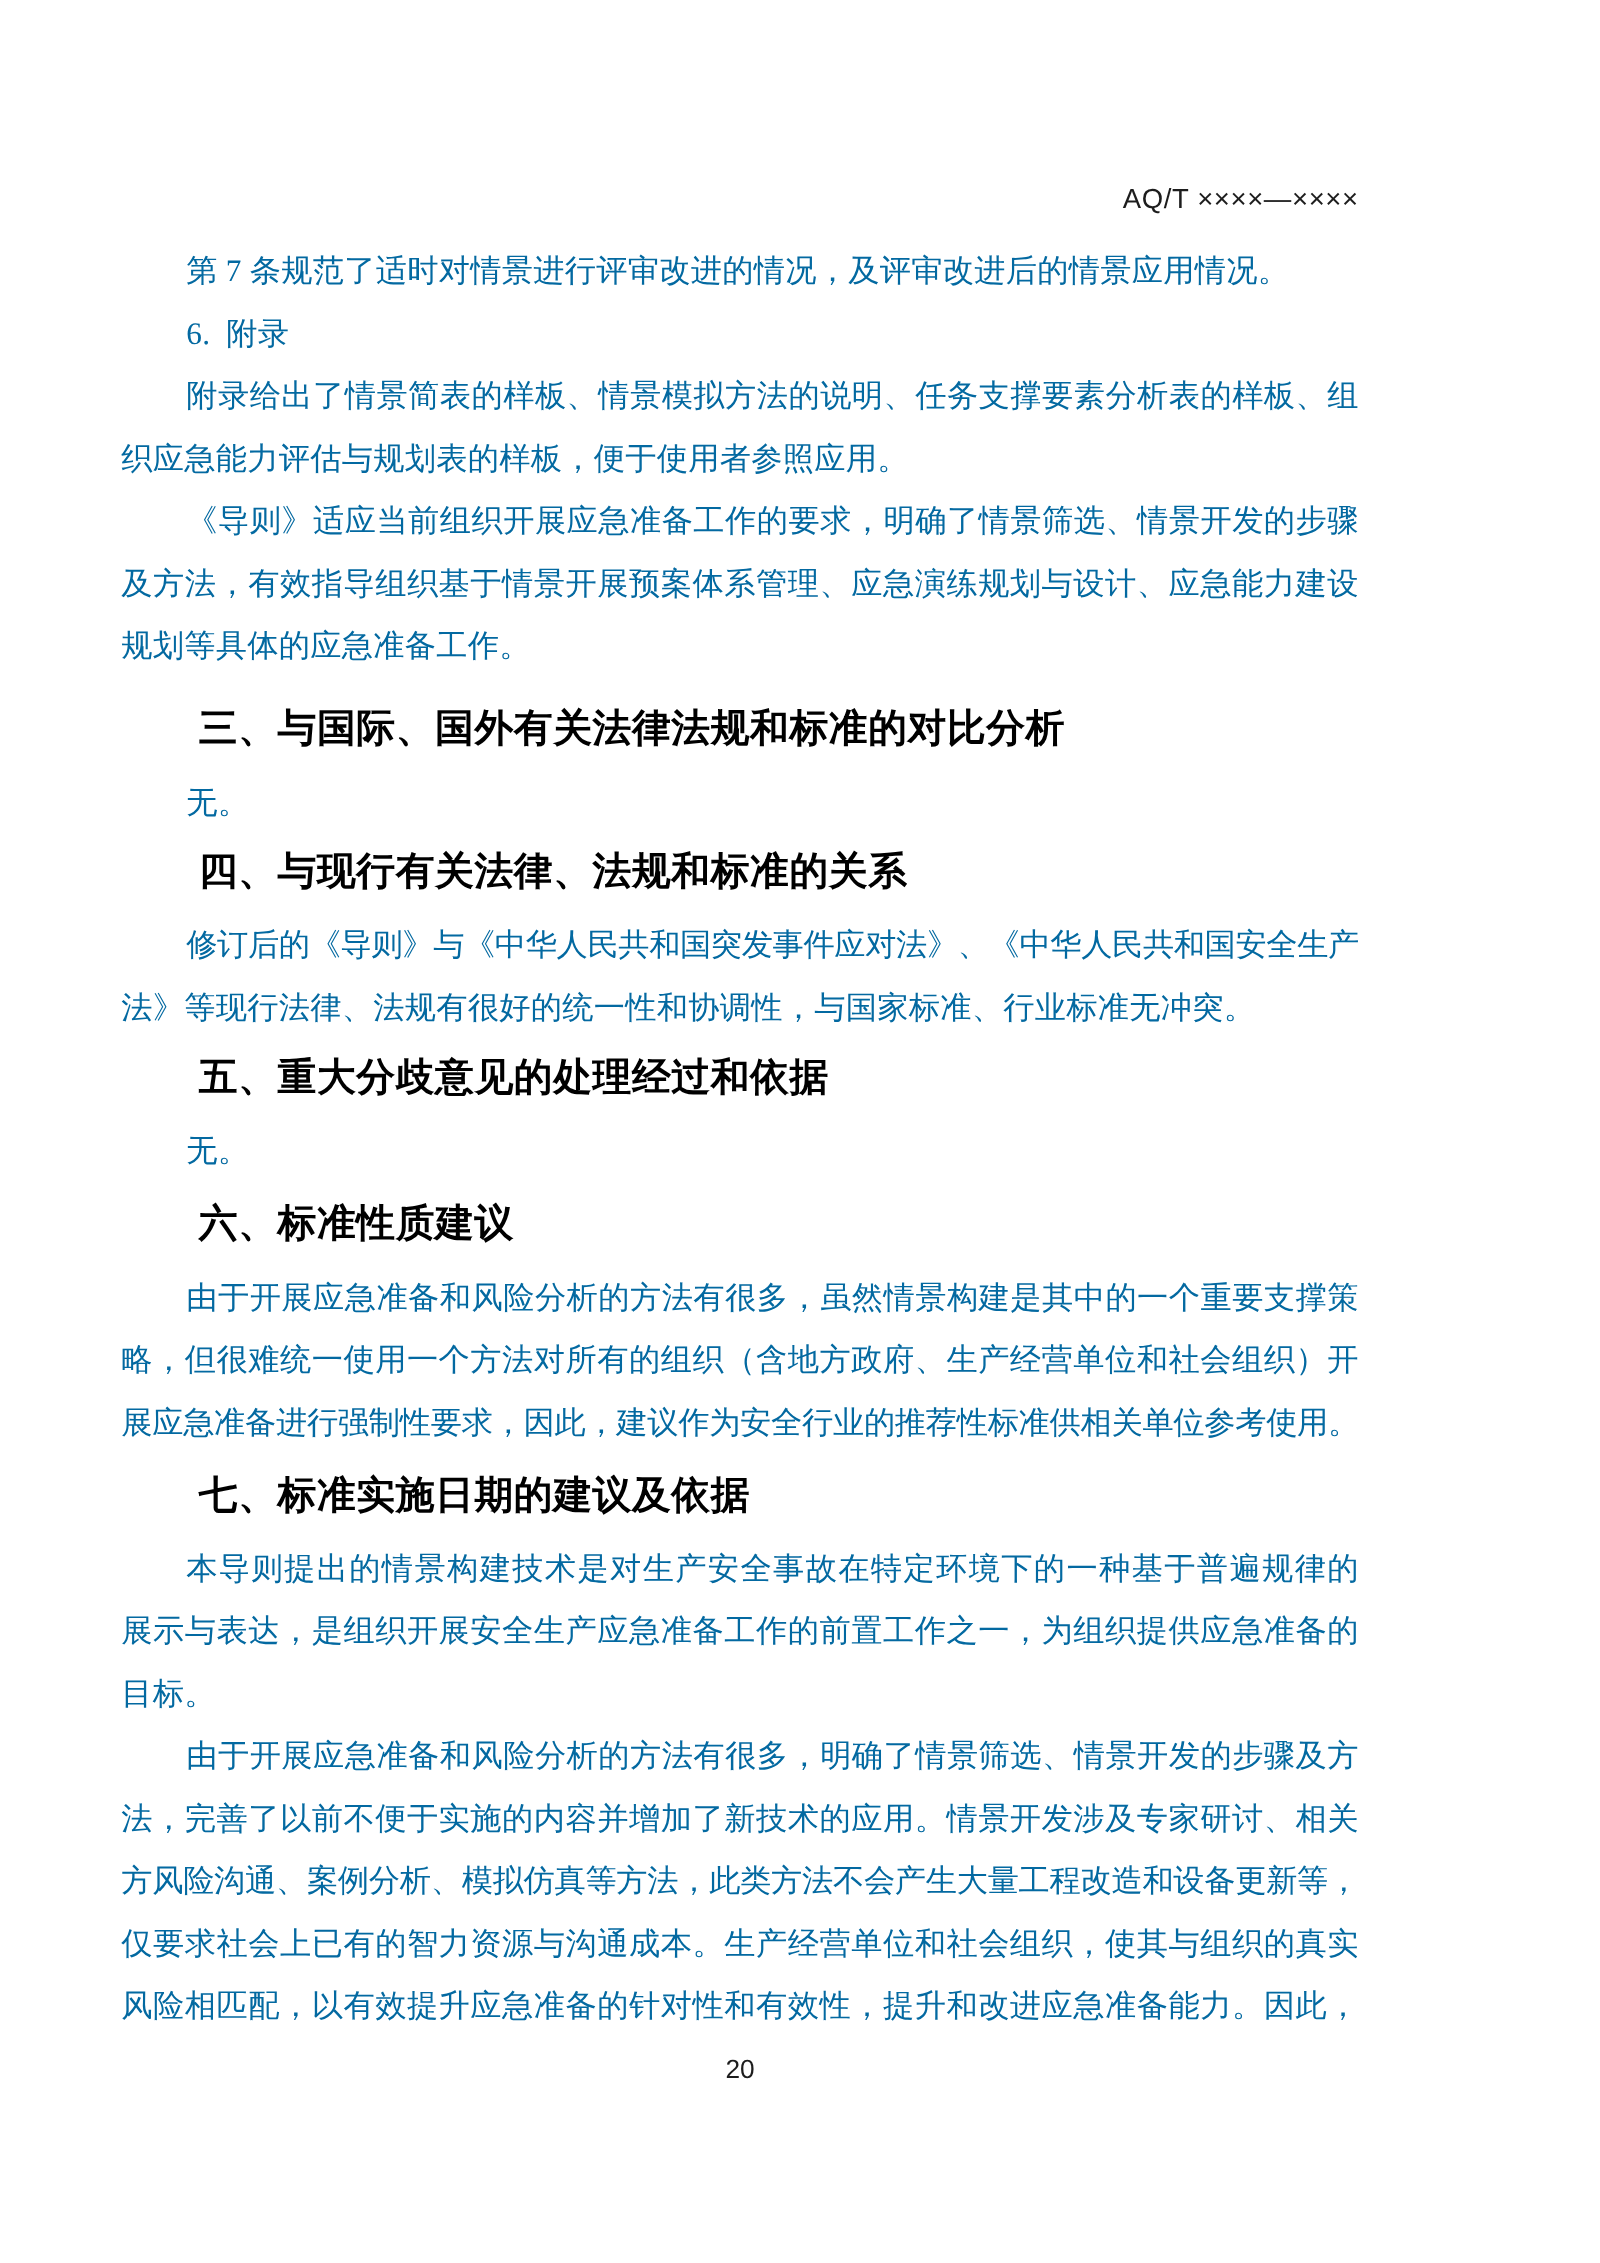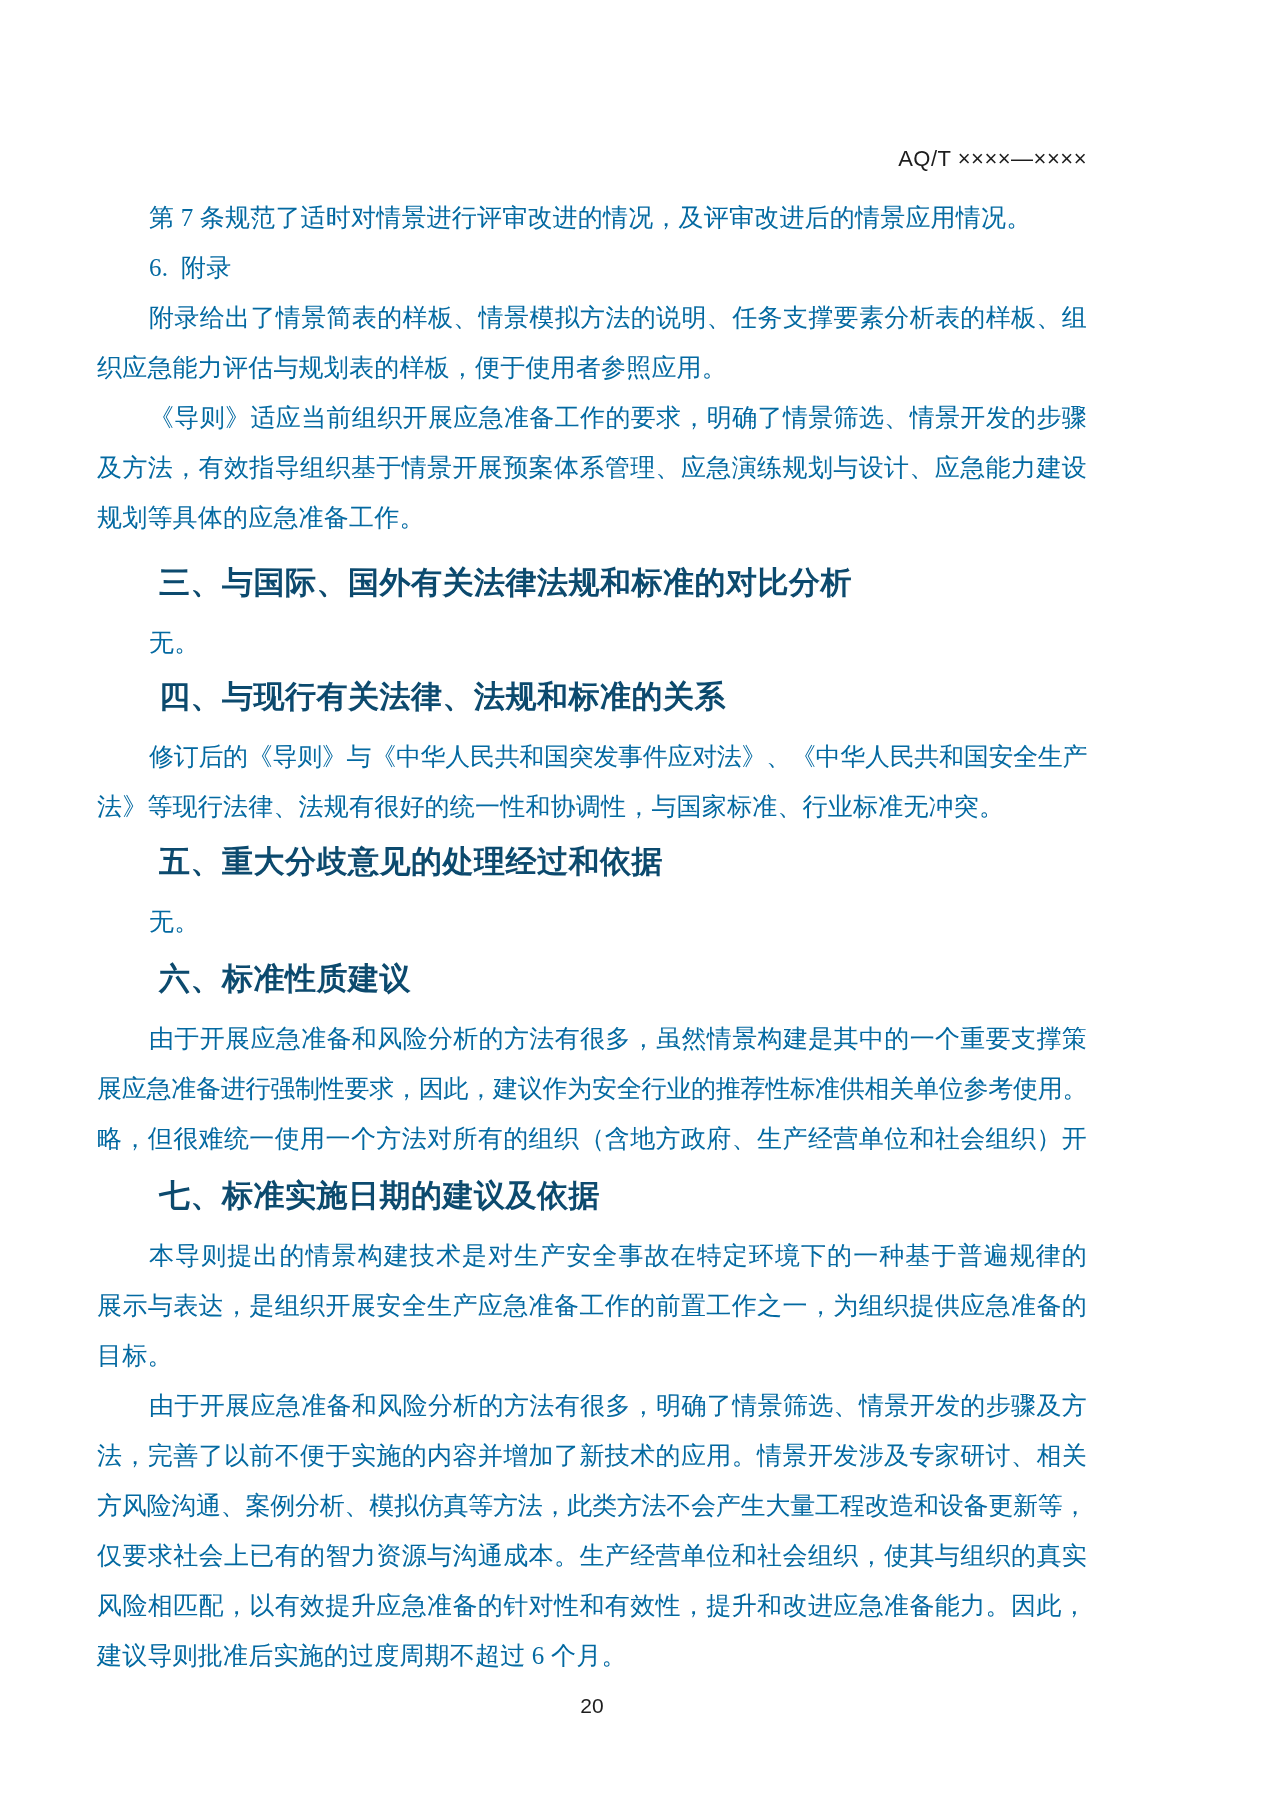--- a/index.html
+++ b/index.html
@@ -48,21 +48,21 @@
     text-justify: inter-character;
   }
   .line.tight { letter-spacing: -0.45px; }
   .heading {
     height: 50px;
     line-height: 50px;
     padding-left: 62px;
     font-family: "Liberation Sans", "DejaVu Sans", sans-serif;
     font-weight: bold;
     font-size: 31px;
-    color: #0c4a6e;
+    color: #000000;
     letter-spacing: 0.5px;
   }
   .doc-footer {
     margin-top: 12px;
     text-align: center;
     font-family: "Liberation Sans", "DejaVu Sans", sans-serif;
     font-size: 21px;
     line-height: 26px;
     color: #1d1d1d;
   }
@@ -99,34 +99,33 @@
           <div class="line indent j tight">修订后的《导则》与《中华人民共和国突发事件应对法》、《中华人民共和国安全生产</div>
           <div class="line">法》等现行法律、法规有很好的统一性和协调性，与国家标准、行业标准无冲突。</div>
         </div>
         <div class="heading block" style="margin-top: 5px;">五、重大分歧意见的处理经过和依据</div>
         <div class="paragraph block" style="margin-top: 10px;">
           <div class="line indent">无。</div>
         </div>
         <div class="heading block" style="margin-top: 7px;">六、标准性质建议</div>
         <div class="paragraph block" style="margin-top: 10px;">
           <div class="line indent j">由于开展应急准备和风险分析的方法有很多，虽然情景构建是其中的一个重要支撑策</div>
+          <div class="line j">略，但很难统一使用一个方法对所有的组织（含地方政府、生产经营单位和社会组织）开</div>
           <div class="line j tight">展应急准备进行强制性要求，因此，建议作为安全行业的推荐性标准供相关单位参考使用。</div>
-          <div class="line j">略，但很难统一使用一个方法对所有的组织（含地方政府、生产经营单位和社会组织）开</div>
         </div>
         <div class="heading block" style="margin-top: 7px;">七、标准实施日期的建议及依据</div>
         <div class="paragraph block" style="margin-top: 10px;">
           <div class="line indent j">本导则提出的情景构建技术是对生产安全事故在特定环境下的一种基于普遍规律的</div>
           <div class="line j">展示与表达，是组织开展安全生产应急准备工作的前置工作之一，为组织提供应急准备的</div>
           <div class="line">目标。</div>
         </div>
         <div class="paragraph block" style="margin-top: 0px;">
           <div class="line indent j">由于开展应急准备和风险分析的方法有很多，明确了情景筛选、情景开发的步骤及方</div>
           <div class="line j">法，完善了以前不便于实施的内容并增加了新技术的应用。情景开发涉及专家研讨、相关</div>
           <div class="line j tight">方风险沟通、案例分析、模拟仿真等方法，此类方法不会产生大量工程改造和设备更新等，</div>
           <div class="line j">仅要求社会上已有的智力资源与沟通成本。生产经营单位和社会组织，使其与组织的真实</div>
           <div class="line j">风险相匹配，以有效提升应急准备的针对性和有效性，提升和改进应急准备能力。因此，</div>
-          <div class="line">建议导则批准后实施的过度周期不超过 6 个月。</div>
         </div>
       </div>
 
     <div class="doc-footer">20</div>
   </div>
 </div>
 
 </body></html>

